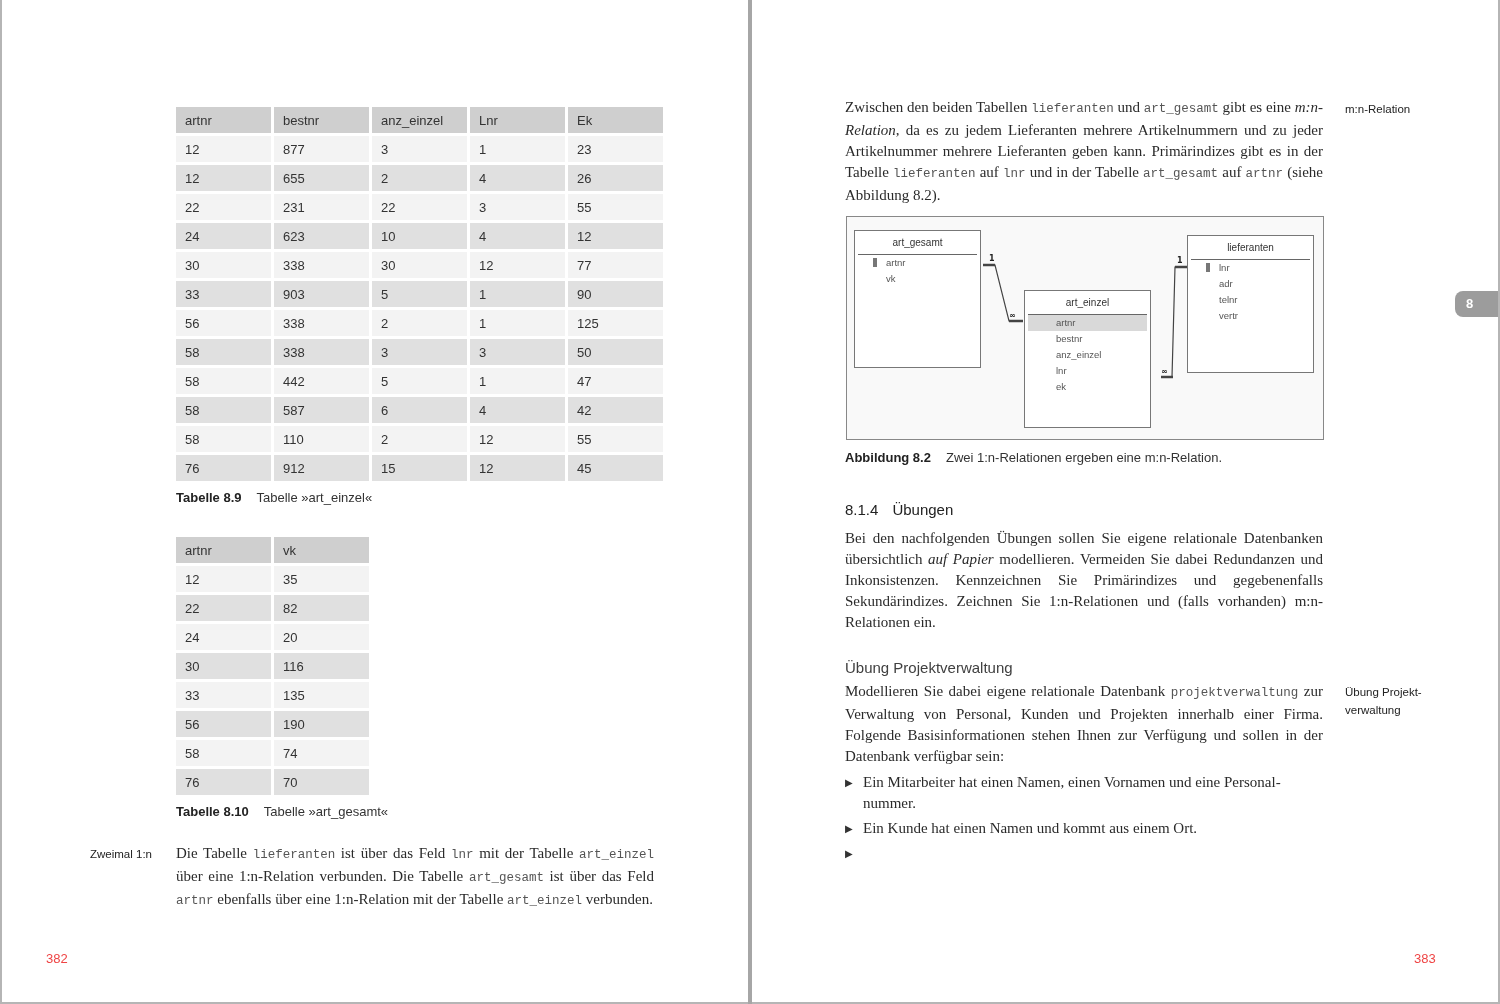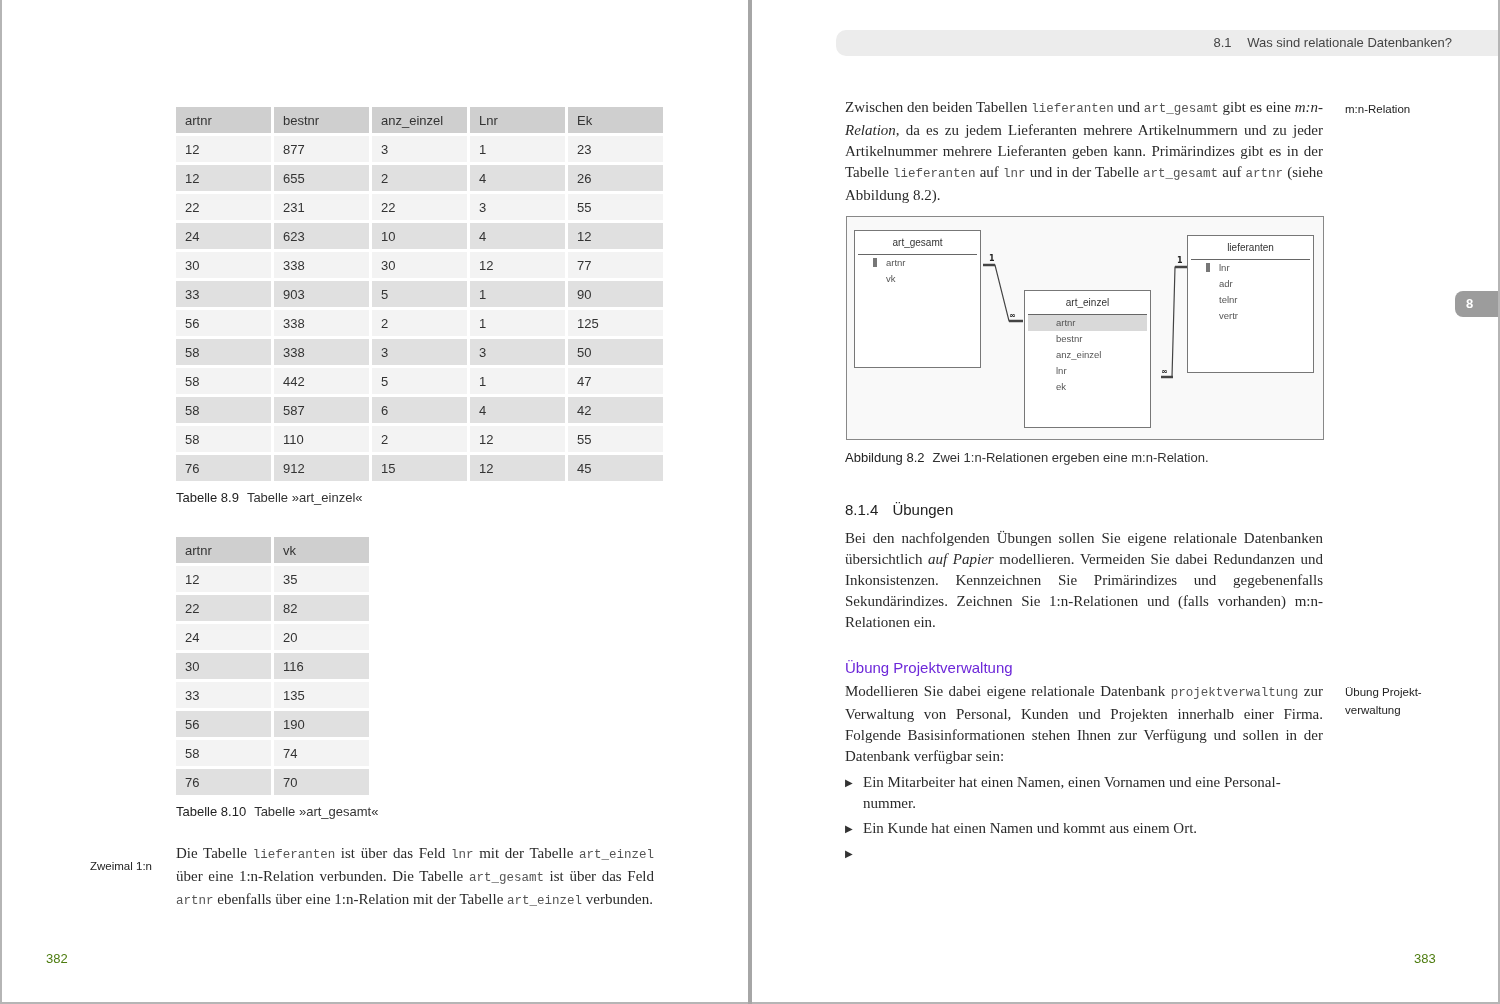--- a/index.html
+++ b/index.html
@@ -19,42 +19,42 @@
   .tbl th { background: #cfcfcf; font-weight: normal; text-align: left; height: 26px; padding: 0 0 0 9px; }
   .tbl td { height: 26px; padding: 0 0 0 9px; }
   .tbl tr.odd td { background: #f3f3f3; }
   .tbl tr.even td { background: #e0e0e0; }
   .t1 { left: 171px; top: 104px; }
   .t1 th, .t1 td { width: 95px; }
   .t2 { left: 171px; top: 534px; }
   .t2 th, .t2 td { width: 95px; }
 
   .caption { position: absolute; font-size: 13px; color: #333; }
-  .caption b { font-weight: normal; color: #222; margin-right: 8px; }
+  .caption b { font-weight: bold; color: #222; margin-right: 15px; }
 
   .margin-note { position: absolute; font-size: 11.5px; color: #222; line-height: 18px; }
 
   .body-text { position: absolute; font-family: "Liberation Serif", serif; font-size: 15px; line-height: 21px; color: #2a2a2a; text-align: justify; }
   .mono { font-family: "Liberation Mono", monospace; font-size: 12.5px; color: #555; }
   .body-text i { font-style: italic; }
 
-  .page-num { position: absolute; top: 951px; font-size: 13px; color: #4d7c0f; text-align: right; }
+  .page-num { position: absolute; top: 951px; font-size: 13px; color: #ef4444; text-align: right; }
 
   .thumb-tab { position: absolute; left: 703px; top: 291px; width: 43px; height: 26px; background: #9c9c9c; border-radius: 8px 0 0 8px; color: #fff; font-weight: bold; font-size: 13px; line-height: 26px; padding-left: 11px; }
 
   .figure { position: absolute; left: 94px; top: 216px; width: 478px; height: 224px; border: 1px solid #888; background: #f9f9f9; }
   .ent { position: absolute; background: #fff; border: 1px solid #777; font-size: 9.5px; color: #444; }
   .ent-title { text-align: center; height: 24px; line-height: 24px; font-size: 10px; color: #333; border-bottom: 1px solid #666; margin: 0 3px; }
   .ent-field { height: 16px; line-height: 16px; padding-left: 31px; position: relative; color: #555; }
   .ent-field.sel { background: #d9d9d9; margin: 0 3px; padding-left: 28px; }
   .key { position: absolute; left: 18px; top: 3px; width: 4px; height: 9px; background: #777; }
   .rel-svg { position: absolute; left: 0; top: 0; }
 
   .section-h { position: absolute; font-size: 15px; color: #222; }
-  .sub-h { position: absolute; font-size: 15px; color: #6d28d9; }
+  .sub-h { position: absolute; font-size: 15px; color: #404040; }
   .bullets { position: absolute; left: 93px; top: 772px; width: 478px; list-style: none; font-family: "Liberation Serif", serif; font-size: 15px; line-height: 21px; color: #2a2a2a; }
   .bullets li { position: relative; padding-left: 18px; margin-bottom: 4px; }
   .bullets li .arrow { position: absolute; left: 0; top: 0; font-size: 10px; color: #333; }
 </style>
 </head>
 <body>
 
 <div class="page page-left">
 
   <table class="tbl t1">
@@ -197,36 +197,32 @@
         <tr class="even">
           <td>76</td>
           <td>70</td>
         </tr>
       </tbody>
   </table>
   <div class="caption" style="left:174px; top:804px;">
     <b>Tabelle 8.10</b><span>Tabelle »art_gesamt«</span>
   </div>
 
-  <div class="margin-note" style="left:88px; top:845px;margin-top:12px;">Zweimal 1:n</div>
+  <div class="margin-note" style="left:88px; top:845px;">Zweimal 1:n</div>
 
   <div class="body-text" style="left:174px; top:843px; width:478px;">
     <span>Die Tabelle </span><span class="mono">lieferanten</span><span> ist über das Feld </span><span class="mono">lnr</span><span> mit der Tabelle </span><span class="mono">art_einzel</span><span> über eine 1:n-Relation verbunden. Die Tabelle </span><span class="mono">art_gesamt</span><span> ist über das Feld </span><span class="mono">artnr</span><span> ebenfalls über eine 1:n-Relation mit der Tabelle </span><span class="mono">art_einzel</span><span> verbunden.</span>
   </div>
 
   <div class="page-num" style="left:44px;">382</div>
 </div>
 
 <div class="gutter"></div>
 
 <div class="page page-right">
-  <div class="header-bar">
-    <span class="hdr-num">8.1</span>
-    <span>Was sind relationale Datenbanken?</span>
-  </div>
 
   <div class="thumb-tab">8</div>
 
   <div class="body-text" style="left:93px; top:97px; width:478px;">
     <span>Zwischen den beiden Tabellen </span><span class="mono">lieferanten</span><span> und </span><span class="mono">art_gesamt</span><span> gibt es eine </span><i>m:n-Relation</i><span>, da es zu jedem Lieferanten mehrere Artikelnummern und zu jeder Artikelnummer mehrere Lieferanten geben kann. Primärindizes gibt es in der Tabelle </span><span class="mono">lieferanten</span><span> auf </span><span class="mono">lnr</span><span> und in der Tabelle </span><span class="mono">art_gesamt</span><span> auf </span><span class="mono">artnr</span><span> (siehe Abbildung 8.2).</span>
   </div>
   <div class="margin-note" style="left:593px; top:100px;">m:n-Relation</div>
 
   <div class="figure">
     <svg class="rel-svg" width="478" height="224">

